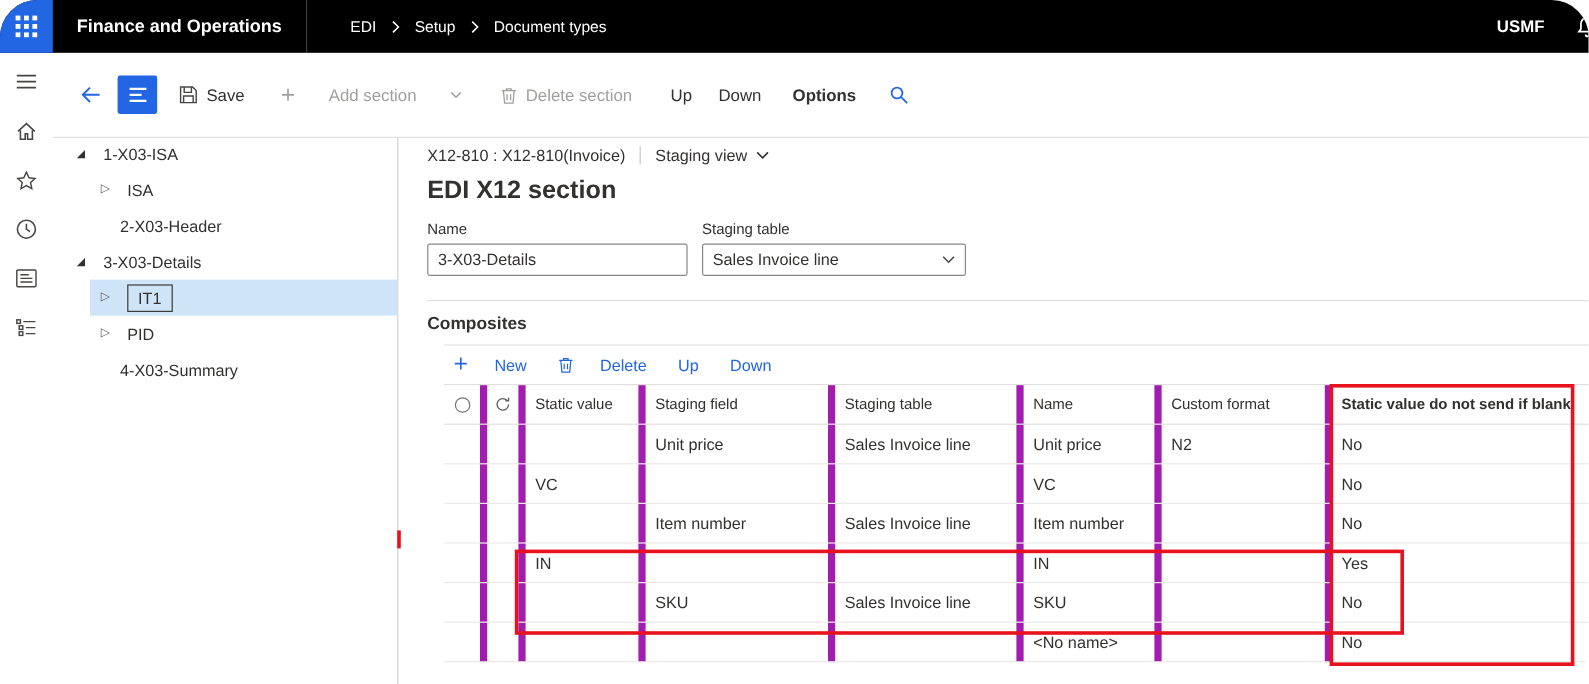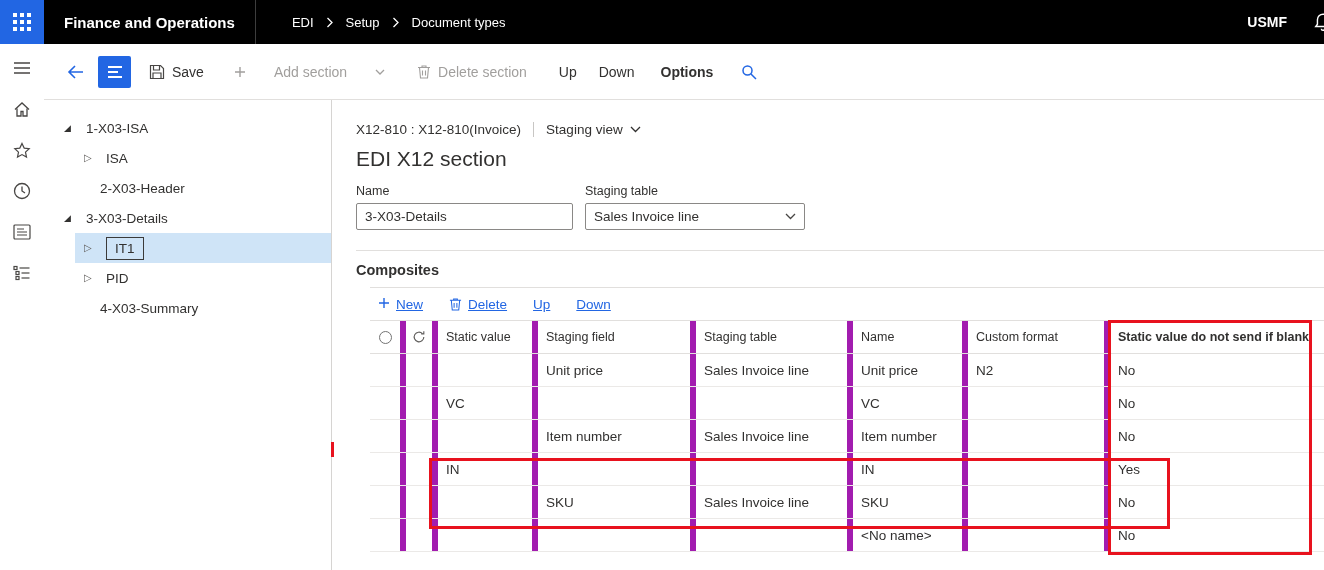--- a/index.html
+++ b/index.html
@@ -1,34 +1,34 @@
 <!DOCTYPE html>
 <html><head>
 <meta charset="utf-8">
 <style>
   * { margin:0; padding:0; box-sizing:border-box; }
   html,body { width:1324px; height:570px; }
   body { font-family:"Liberation Sans","DejaVu Sans",sans-serif; color:#323130; background:#fff; }
-  .screen { position:relative; width:1324px; height:570px; overflow:hidden; background:#fff; }
+  .screen { position:relative; width:1324px; height:570px; overflow:hidden; background:#fff;border-radius:31px; }
 
   
   .topbar { position:absolute; top:0; left:0; width:1324px; height:44px; background:#000; display:flex; align-items:center; color:#fff; z-index:10; }
   .waffle { width:44px; height:44px; background:#2266e3; display:flex; align-items:center; justify-content:center; flex:none; cursor:pointer; }
   .waffle-grid { display:grid; grid-template-columns:repeat(3,4px); grid-template-rows:repeat(3,4px); gap:3px; }
   .waffle-grid i { background:#fff; display:block; }
   .app-title { margin-left:20px; font-size:15px; font-weight:700; white-space:nowrap; cursor:pointer; }
   .tb-sep { width:1px; height:44px; background:#3d3d3d; margin-left:20px; flex:none; }
   .breadcrumb { display:flex; align-items:center; gap:12px; margin-left:36px; font-size:13px; }
   .crumb { cursor:pointer; white-space:nowrap; }
   .topbar-right { margin-left:auto; display:flex; align-items:center;font-weight:bold; }
   .company { font-size:14px; margin-right:26px; cursor:pointer; }
   .bell { margin-right:-9px; display:flex; cursor:pointer; }
 
   
-  .cmdbar { position:absolute; top:44px; left:44px; right:0; height:56px; background:#fff; border-bottom:1px solid #e1dfdd; display:flex; align-items:center; font-size:14px; z-index:5; }
+  .cmdbar { position:absolute; top:44px; left:44px; right:0; height:71px; background:#fff; border-bottom:1px solid #e1dfdd; display:flex; align-items:center; font-size:14px; z-index:5; }
   .cmd { display:flex; align-items:center; gap:7px; cursor:pointer; color:#323130; white-space:nowrap; background:none; border:none; font:inherit; }
   .cmd.disabled { color:#a19f9d; cursor:default; }
   .back { margin-left:22px; }
   .viewbtn { margin-left:14px; width:33px; height:32px; background:#2266e3; border-radius:2px; display:flex; align-items:center; justify-content:center; cursor:pointer; flex:none; }
   .save { margin-left:18px; }
   .addsec { margin-left:30px;gap:28px; }
   .delsec { margin-left:32px; }
   .upcmd { margin-left:32px; }
   .downcmd { margin-left:22px; }
   .optionscmd { margin-left:26px; font-weight:700; }
@@ -49,31 +49,31 @@
   .ti-l1  { padding-left:40px; }
   .tree-item.selected { background:linear-gradient(to right, #ffffff 31px, #cfe4f7 31px); }
   .tree-label { white-space:nowrap; }
   .focus-box { border:1px solid #3b3a39; padding:3px 8px; background:transparent; }
 
   
   .main { position:absolute; top:100px; left:332px; right:0; bottom:0; background:#fff; padding:20px 0 17px 24px; overflow:hidden; z-index:1; }
   .record-row { display:flex; align-items:center; font-size:13.5px; height:18px; }
   .vsep { width:1px; height:15px; background:#c8c6c4; margin:0 12px; }
   .viewsel { display:flex; align-items:center; gap:7px; cursor:pointer; }
-  .page-title { font-size:21px; font-weight:400; margin-top:9px; color:#323130; }
+  .page-title { font-size:21px; font-weight:700; margin-top:9px; color:#323130; }
   .fields { display:flex; gap:12px; margin-top:13px; }
   .field label { display:block; font-size:12.5px; margin-bottom:5px; color:#323130; }
   .field input { width:217px; height:27px; border:1px solid #8a8886; border-radius:2px; padding:0 8px; font-size:13.5px; font-family:inherit; color:#323130; }
   .combo { width:220px; height:27px; border:1px solid #8a8886; border-radius:2px; padding:0 8px; font-size:13.5px; display:flex; align-items:center; justify-content:space-between; cursor:pointer; background:#fff; }
 
   .composites { margin-top:20px; border-top:1px solid #e1dfdd; }
   .composites h2 { font-size:14.5px; font-weight:700; padding:11px 0 9px; }
   .grid { margin-left:14px; border-top:1px solid #e1dfdd; }
   .grid-toolbar { height:32px; display:flex; align-items:center; gap:26px; padding-left:8px; color:#2266e3; font-size:13.5px; }
-  .gt-btn { display:flex; align-items:flex-start; gap:6px; cursor:pointer; background:none; border:none; color:inherit; font:inherit;text-decoration:underline; }
+  .gt-btn { display:flex; align-items:flex-start; gap:22px; cursor:pointer; background:none; border:none; color:inherit; font:inherit; }
   .grid-row { display:grid; grid-template-columns:36px 32px 100px 158px 157px 115px 142px minmax(0,1fr); }
   .cell { padding-left:8px; border-right:6px solid #a21caf; display:flex; align-items:center; overflow:hidden; white-space:nowrap; }
   .cell:last-child { border-right:none; }
   .grid-head { border-top:1px solid #e1dfdd; border-bottom:1px solid #e1dfdd; height:34px; font-size:12.5px; color:#323130; }
   .grid-head .cell:last-child { font-weight:700; }
   .body-row { height:33px; border-bottom:1px solid #ebe9e7; font-size:13.5px; }
   .c-icon { justify-content:center; padding-left:0; }
   .radio-circle { width:13px; height:13px; border:1px solid #737373; border-radius:50%; }
 
   

